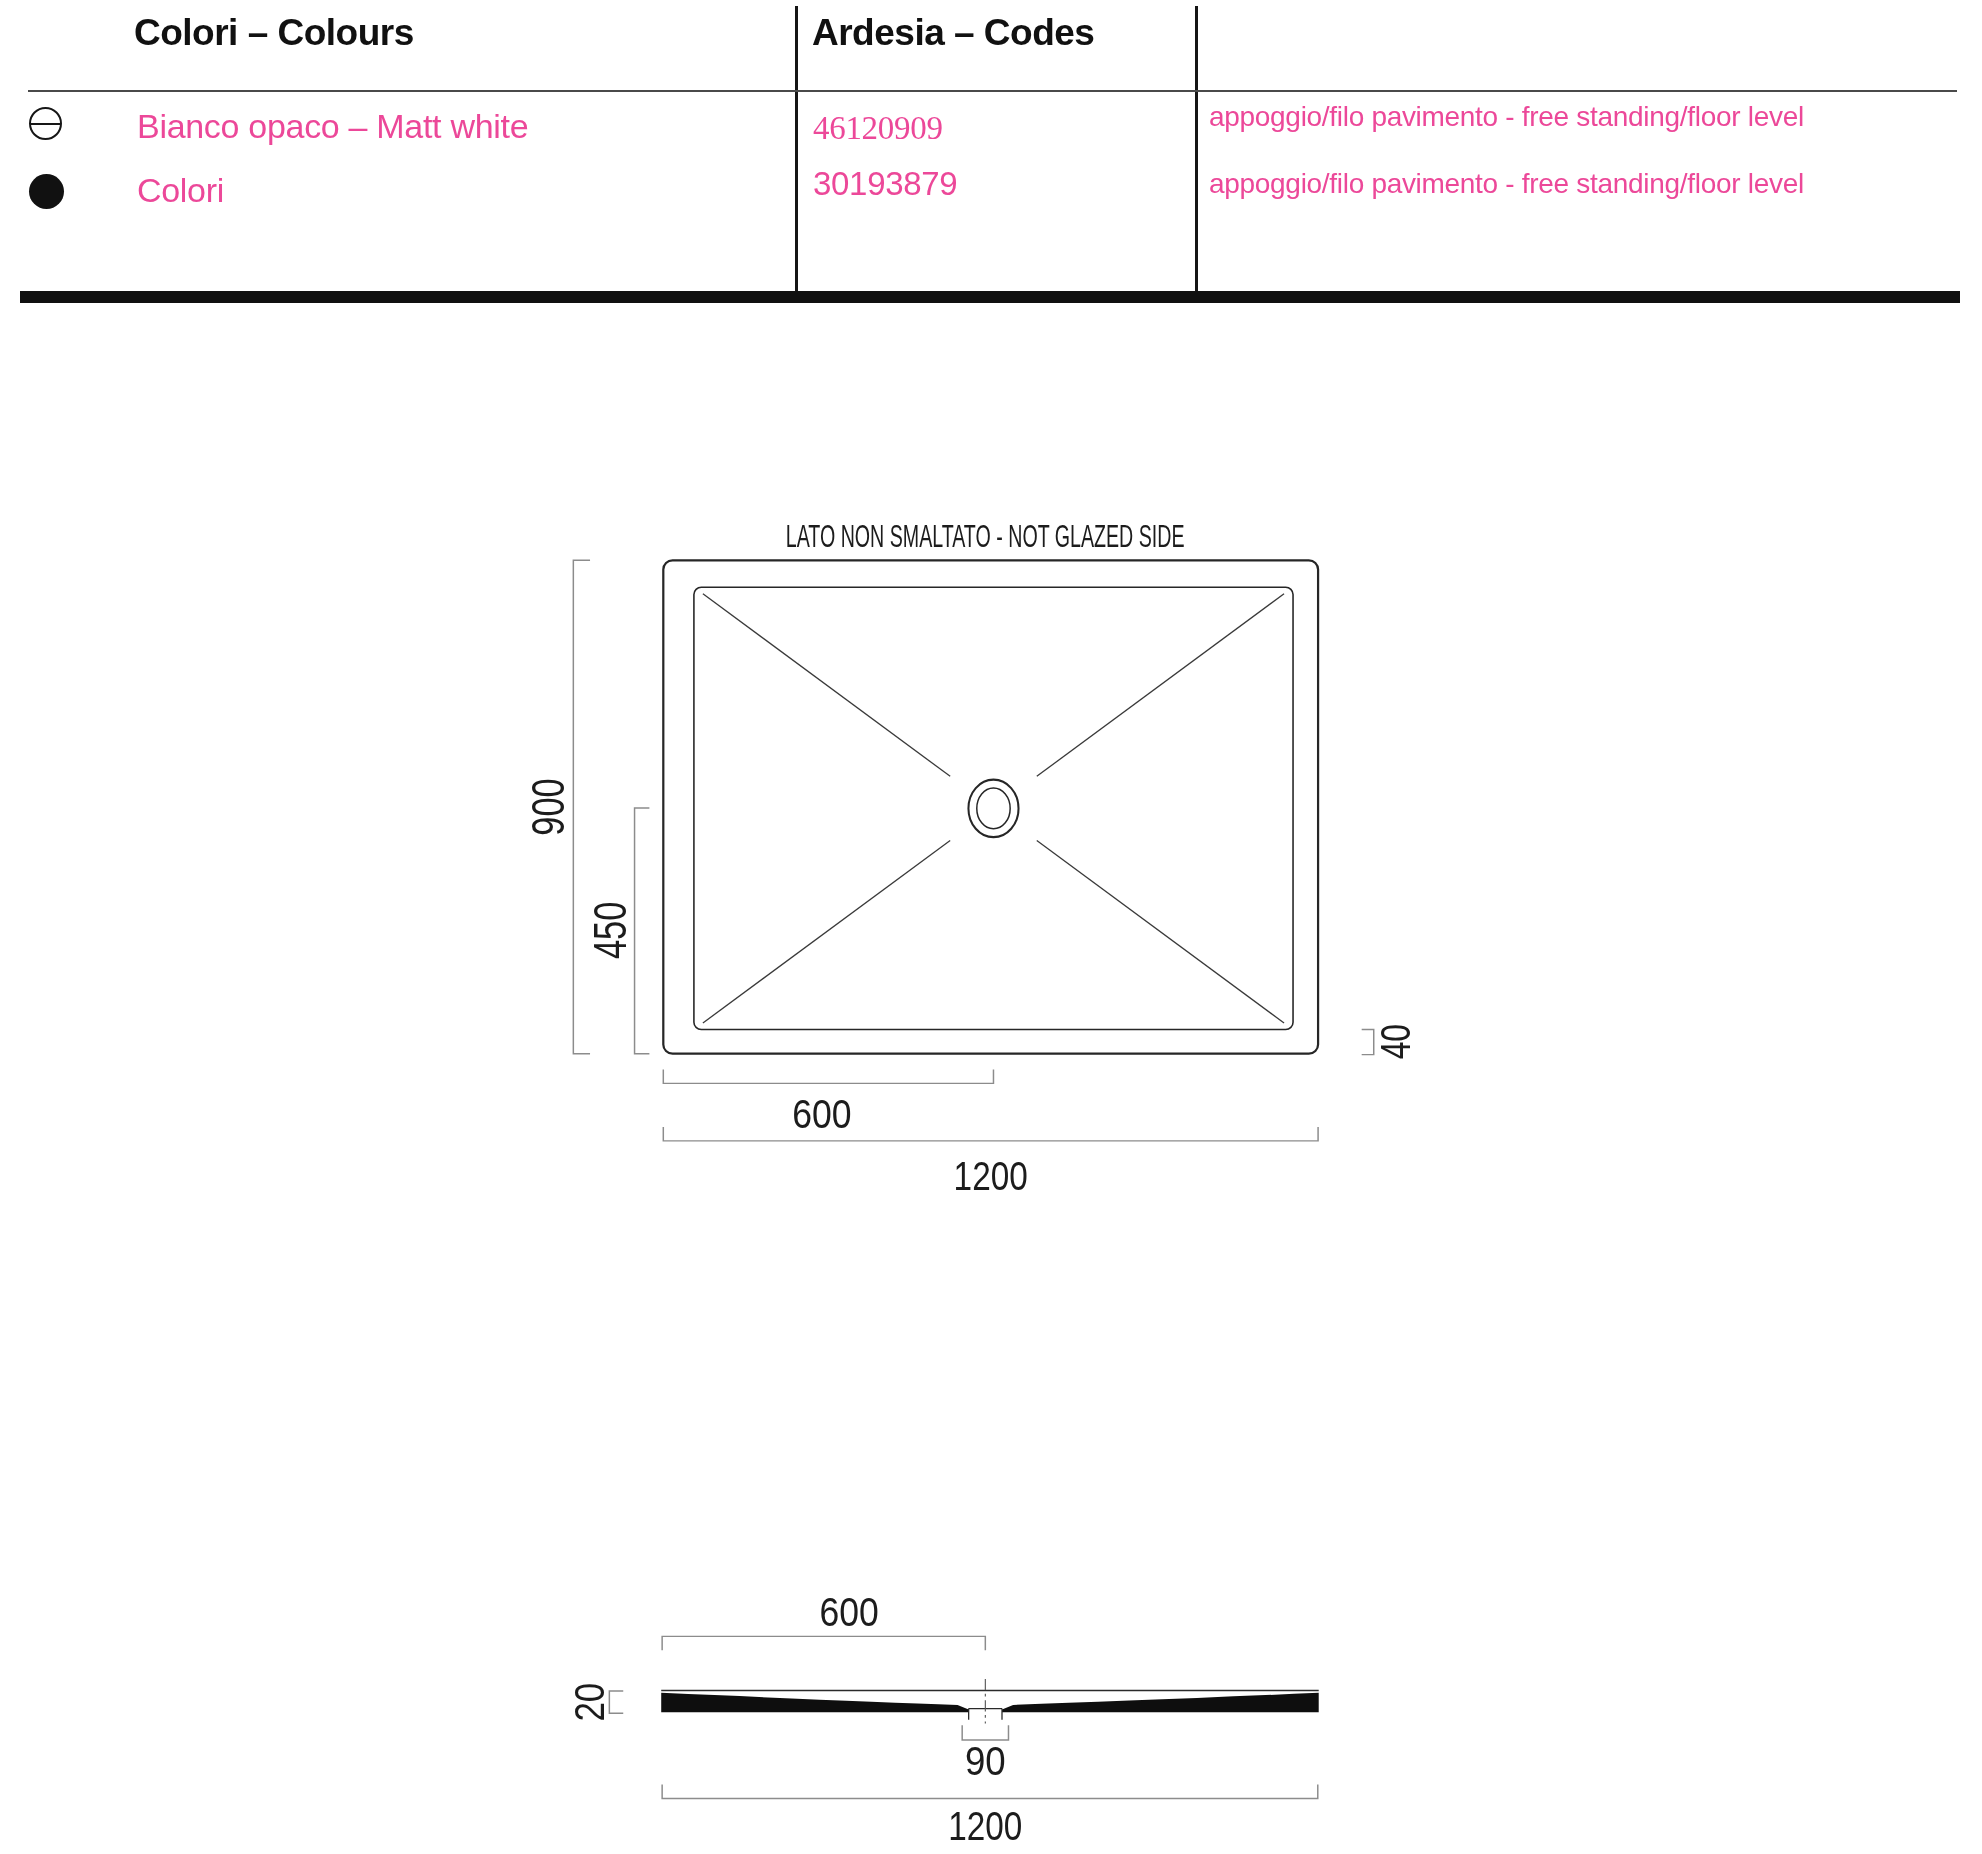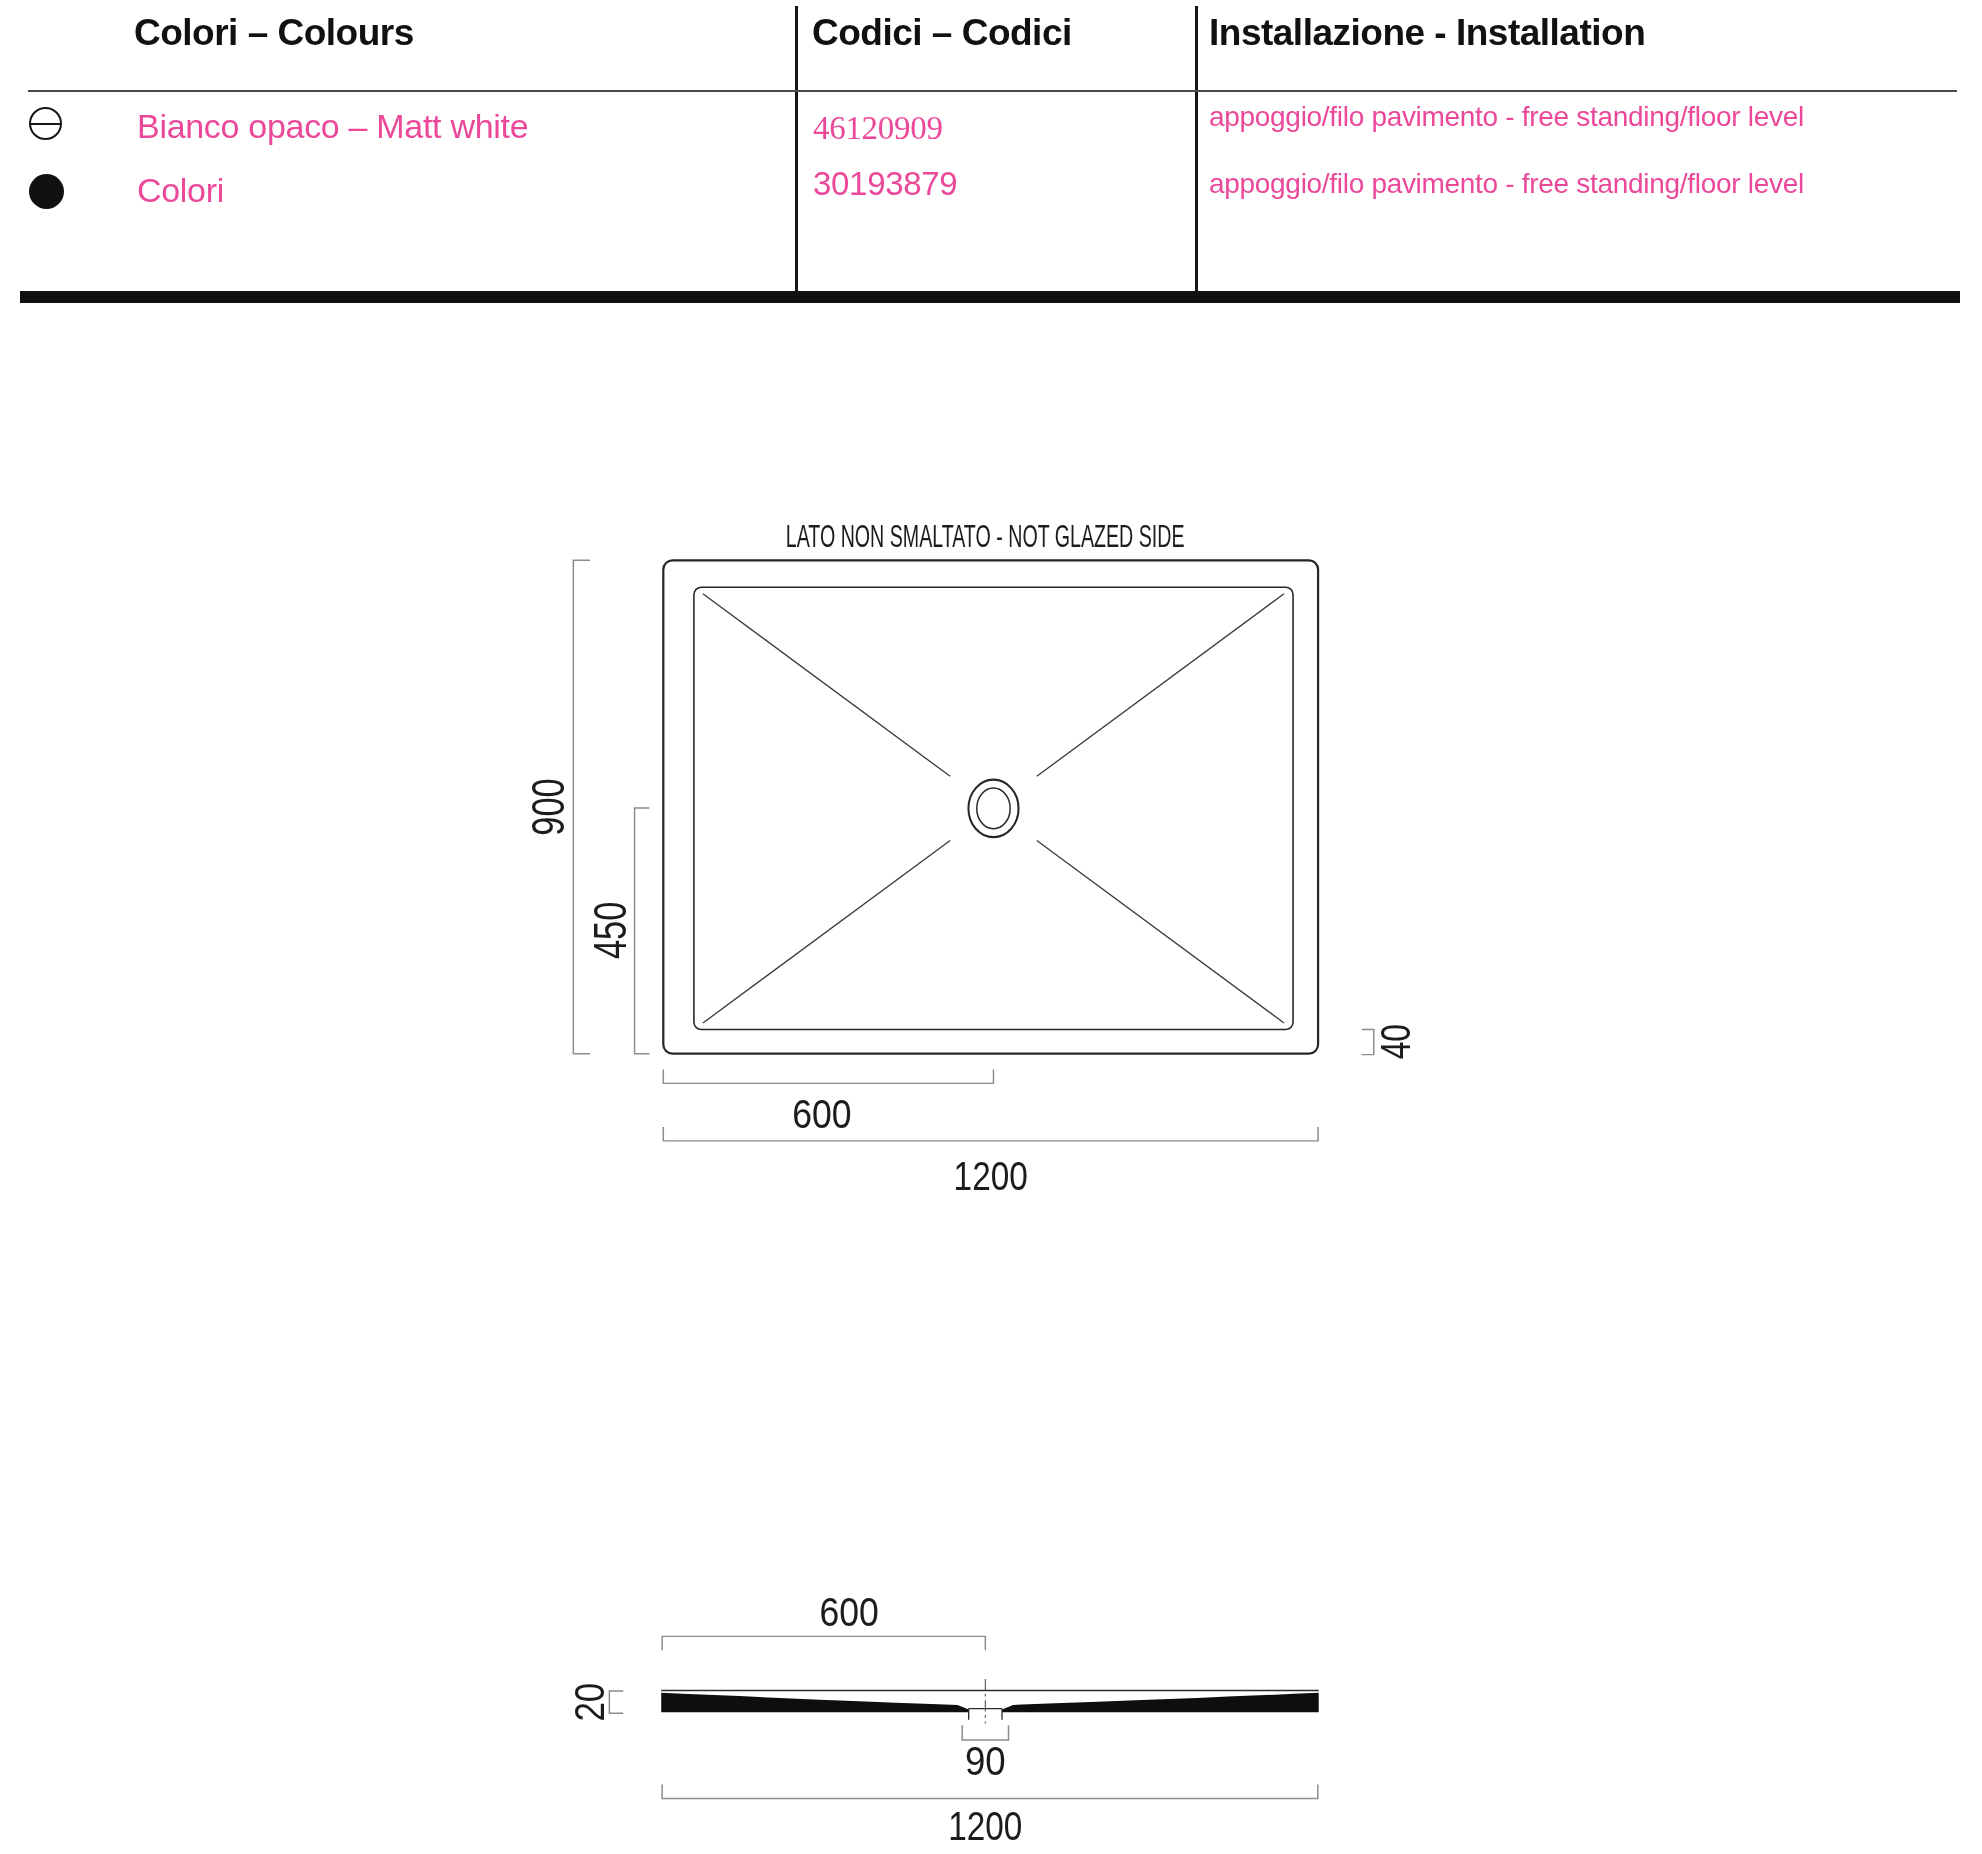--- a/index.html
+++ b/index.html
@@ -75,22 +75,21 @@
   }
   .draw{stroke:#262626;fill:none;}
   .dim{stroke:#8c8c8c;stroke-width:1.6;fill:none;}
 </style>
 </head>
 <body>
 
 <div class="page">
 
   <div class="th" style="left:134px;top:14px;">Colori – Colours</div>
-  <div class="th" style="left:812px;top:14px;">Codici – Codici</div>
-  <div class="th" style="left:1209px;top:14px;">Installazione - Installation</div>
+  <div class="th" style="left:812px;top:14px;">Ardesia – Codes</div>
 
   <div class="vline" style="left:795px;top:5.6px;height:287px;"></div>
   <div class="vline" style="left:1195px;top:5.6px;height:287px;"></div>
   <div class="hline-thin" style="left:28px;top:90px;width:1929px;"></div>
   <div class="hbar-thick" style="left:20.4px;top:291px;width:1940px;"></div>
 
   <div class="table-row">
     <div class="swatch-outline" style="left:29px;top:107px;">
         <div class="mid"></div>
       </div>

